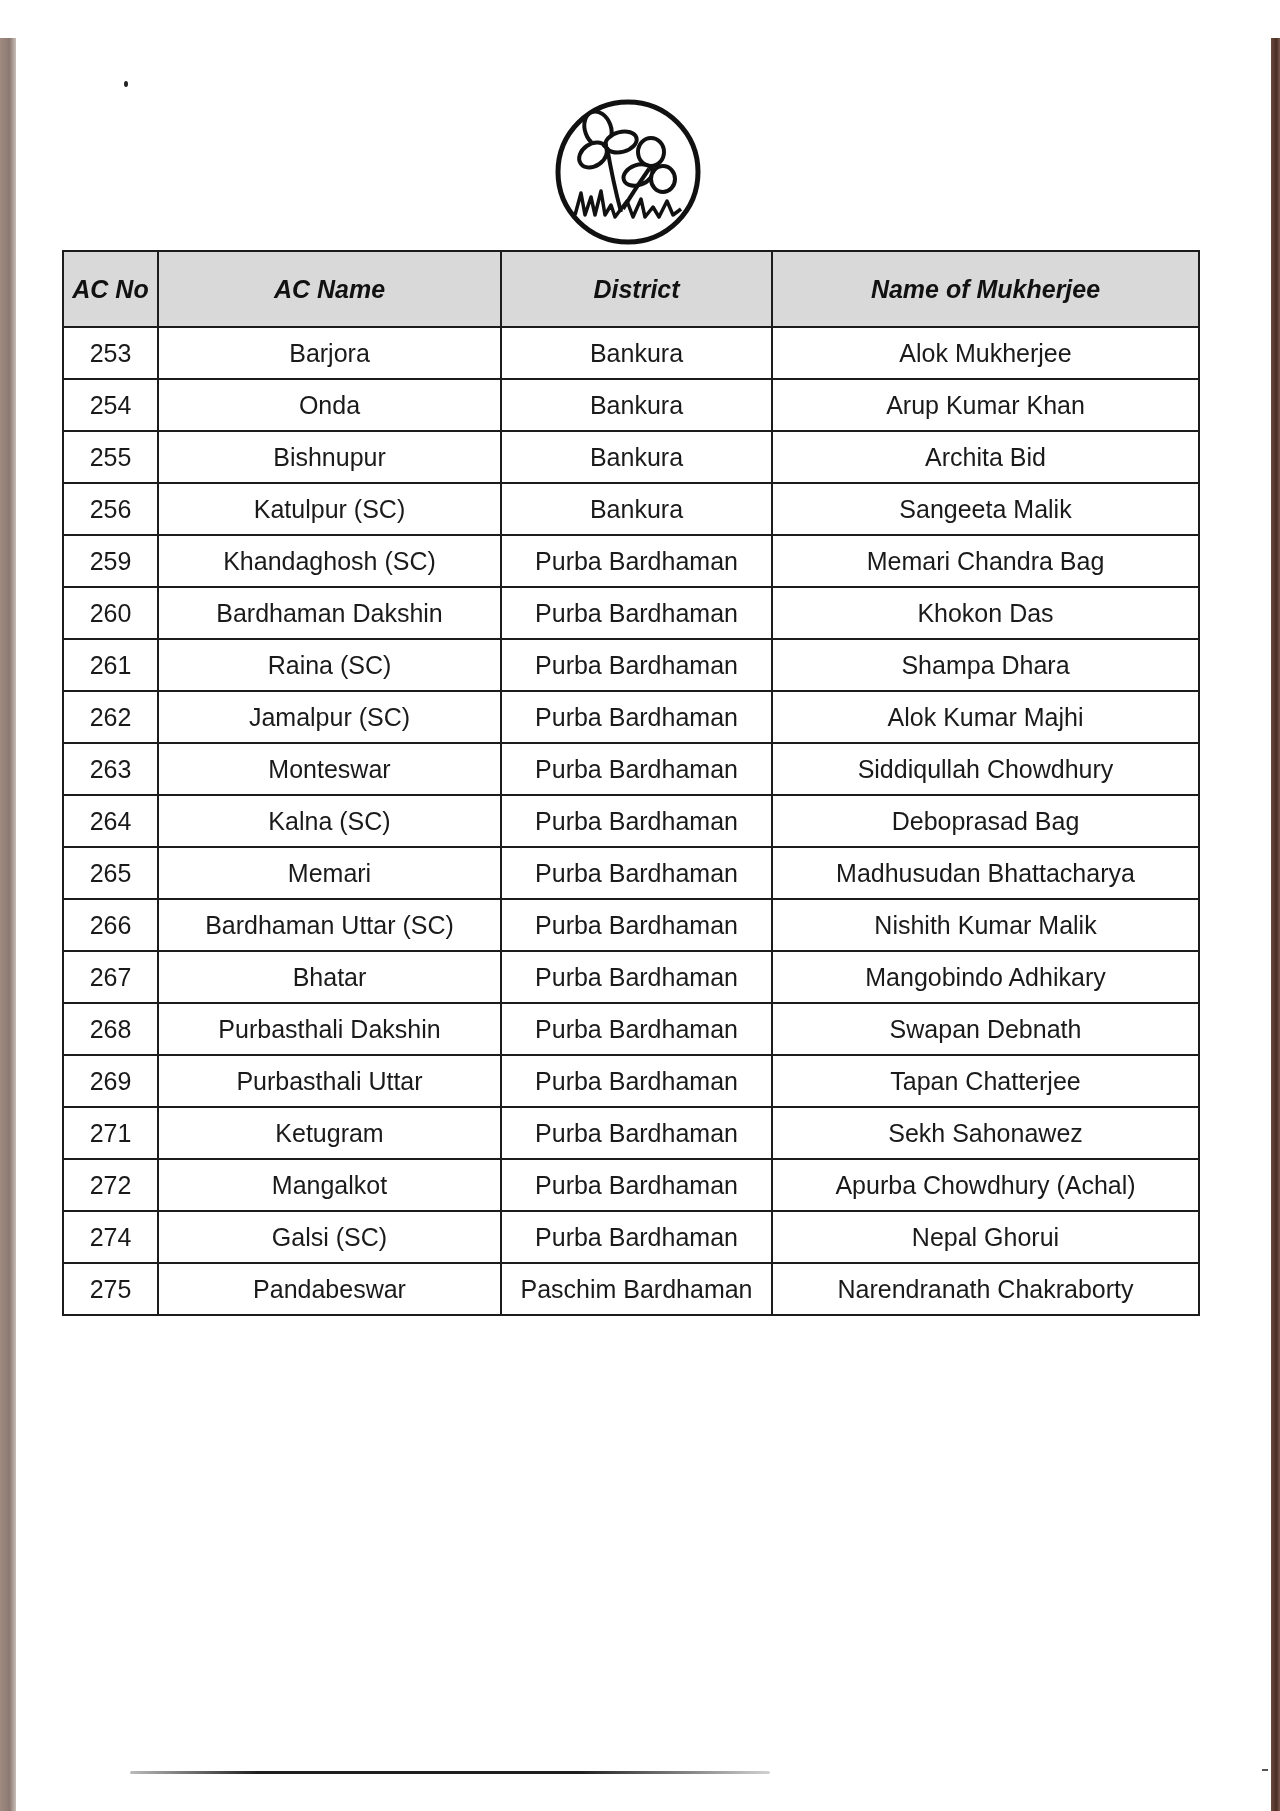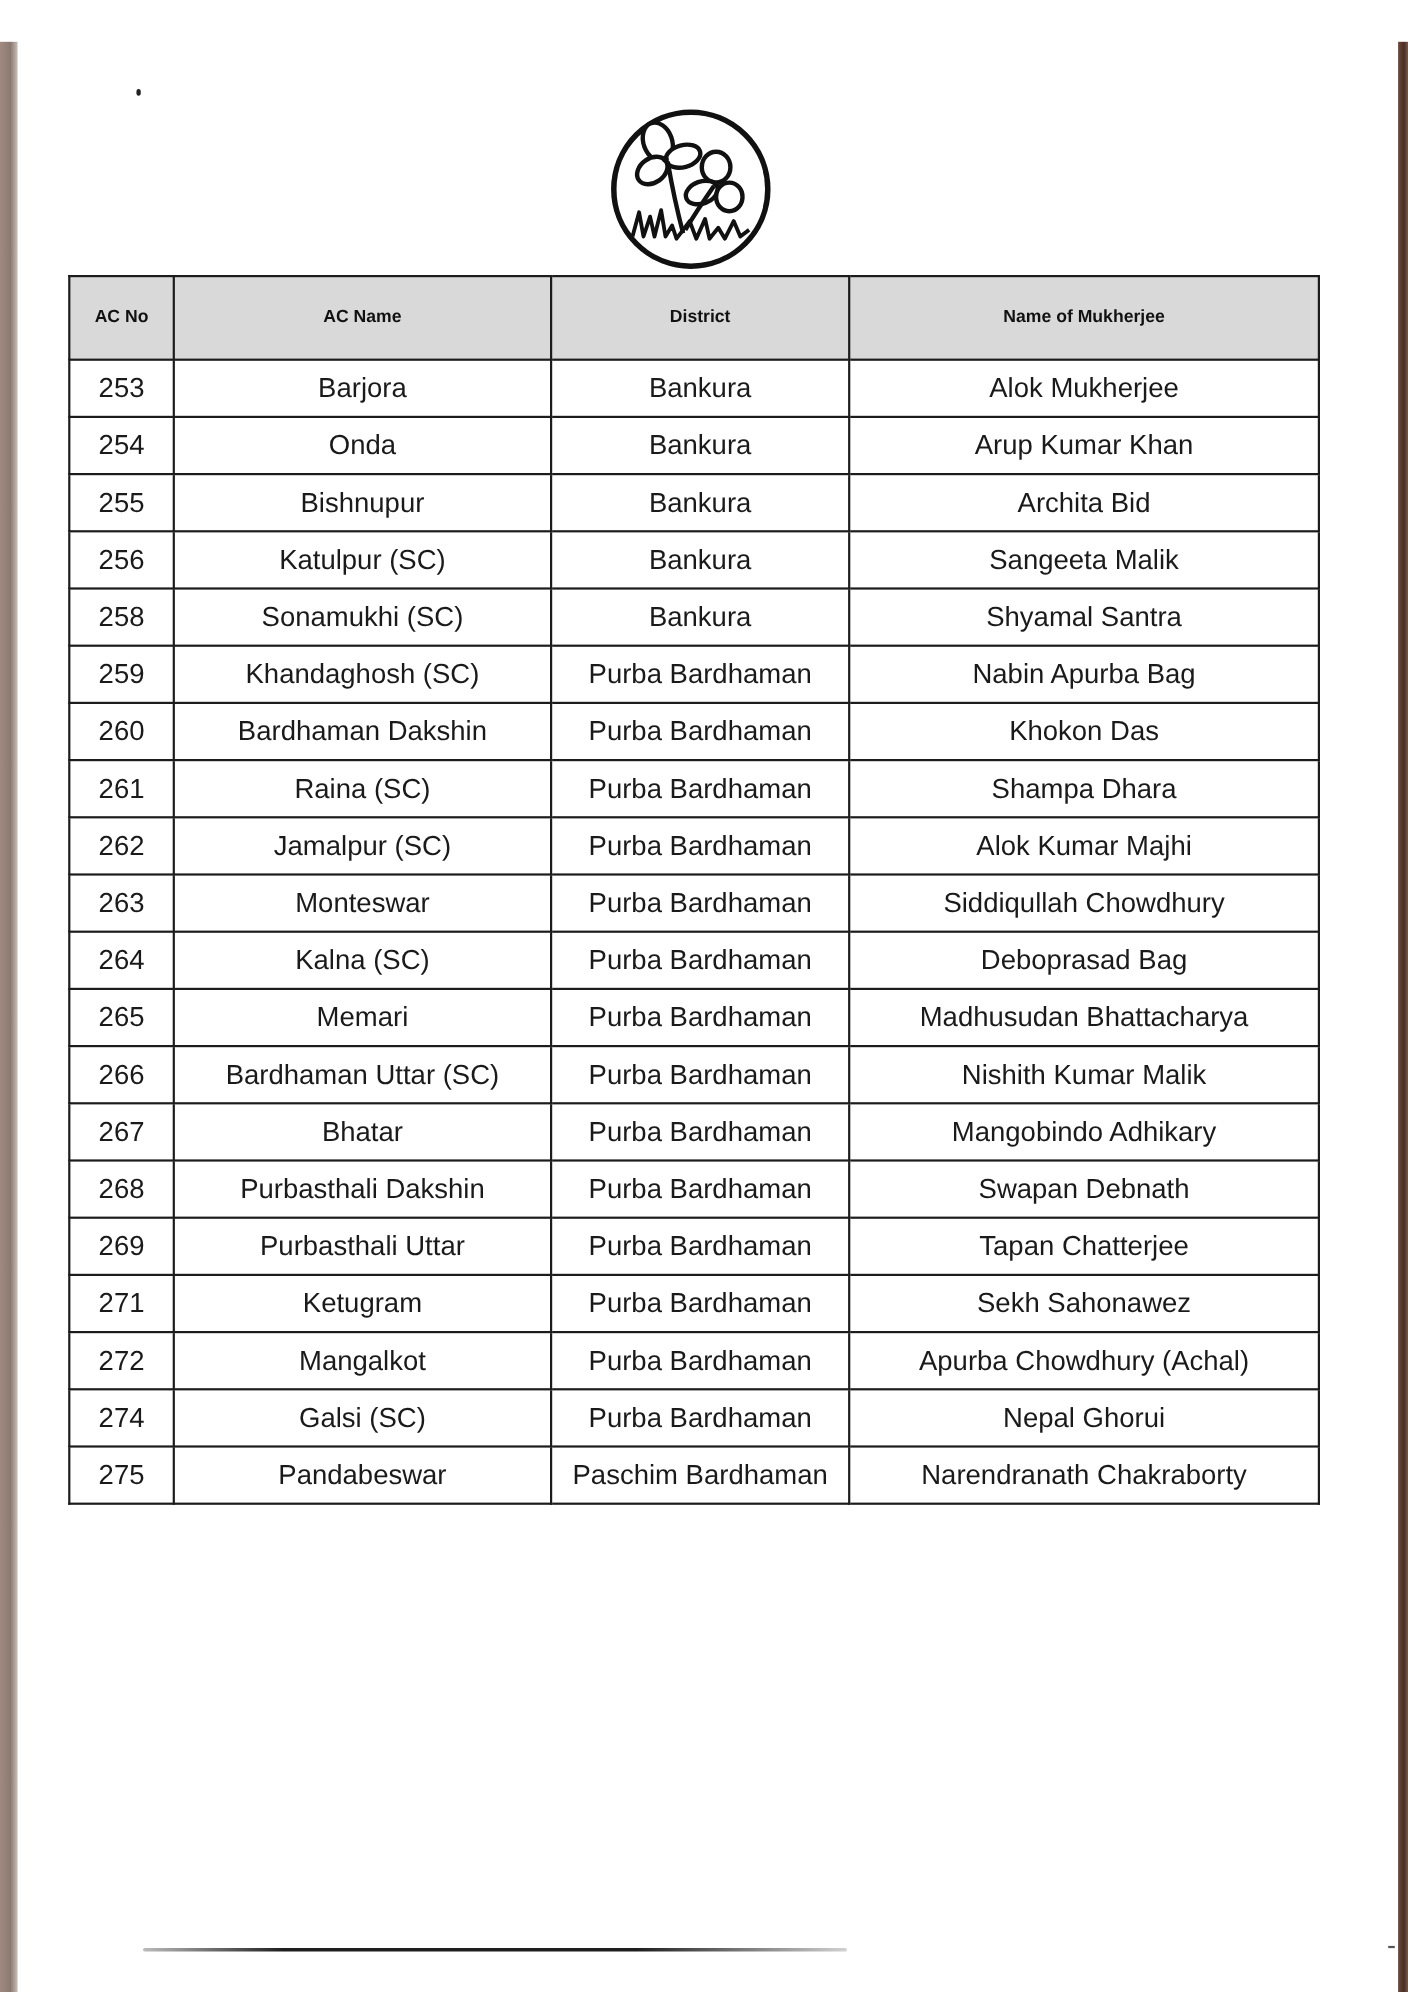--- a/index.html
+++ b/index.html
@@ -48,23 +48,24 @@
   }
   .doc-table th, .doc-table td {
     border: 2px solid #1c1c1c;
     text-align: center;
     vertical-align: middle;
     padding: 0;
   }
   .doc-table th {
     background: #d9d9d9;
     height: 74px;
-    font-size: 16px;
+    font-size: 25px;
     font-weight: bold;
     color: #111;
+    font-style: italic;
   }
   .doc-table td {
     height: 50px;
     font-size: 25px;
     color: #1a1a1a;
   }
   .col-no { width: 93px; }
   .col-name { width: 341px; }
   .col-district { width: 269px; }
   .col-candidate { width: auto; }
@@ -142,30 +143,24 @@
       <td>Bankura</td>
       <td>Archita Bid</td>
     </tr>
     <tr>
       <td>256</td>
       <td>Katulpur (SC)</td>
       <td>Bankura</td>
       <td>Sangeeta Malik</td>
     </tr>
     <tr>
-      <td>258</td>
-      <td>Sonamukhi (SC)</td>
-      <td>Bankura</td>
-      <td>Shyamal Santra</td>
-    </tr>
-    <tr>
       <td>259</td>
       <td>Khandaghosh (SC)</td>
       <td>Purba Bardhaman</td>
-      <td>Nabin Apurba Bag</td>
+      <td>Memari Chandra Bag</td>
     </tr>
     <tr>
       <td>260</td>
       <td>Bardhaman Dakshin</td>
       <td>Purba Bardhaman</td>
       <td>Khokon Das</td>
     </tr>
     <tr>
       <td>261</td>
       <td>Raina (SC)</td>

